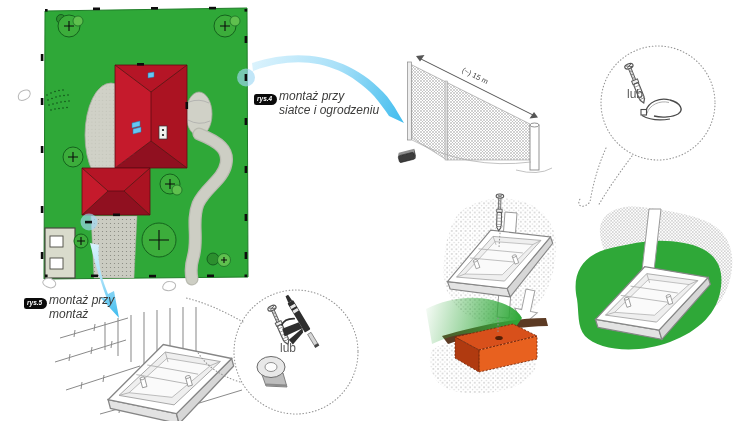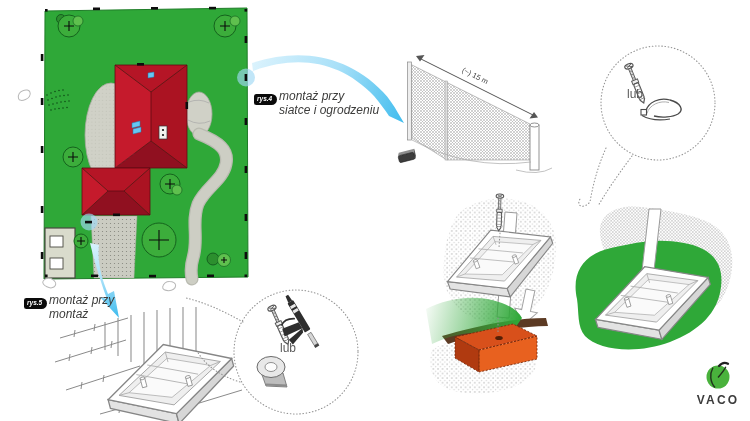--- a/index.html
+++ b/index.html
@@ -411,23 +411,14 @@
 
   <span class="figbadge" style="left:24px;top:298px;">rys.5</span>
   <div class="figtext" style="left:49px;top:294px;">
     <div>montaż przy</div>
     <div>montaż</div>
   </div>
 
   <span class="lub" style="left:627px;top:87px;">lub</span>
   <span class="lub" style="left:280px;top:341px;">lub</span>
 
-  <div class="logo">
-    <svg width="54" height="30" viewBox="0 0 54 30">
-      <circle cx="27" cy="16" r="11.5" fill="var(--logo-green,#49B23C)"></circle>
-      <path d="M22,6.5 C18.5,13 19,21 24,26.5" stroke="#20321c" stroke-width="1.4" fill="none"></path>
-      <path d="M27,16.5 C31,12 33.5,9 34.8,5.8" stroke="#20321c" stroke-width="1.4" fill="none"></path>
-      <path d="M28,5 C30.5,2 34,1.2 37,2.8" stroke="#222" stroke-width="2.2" fill="none" stroke-linecap="round"></path>
-    </svg>
-    <div class="logo-word">VACO</div>
-  </div>
 
 </div>
 
 </body></html>

